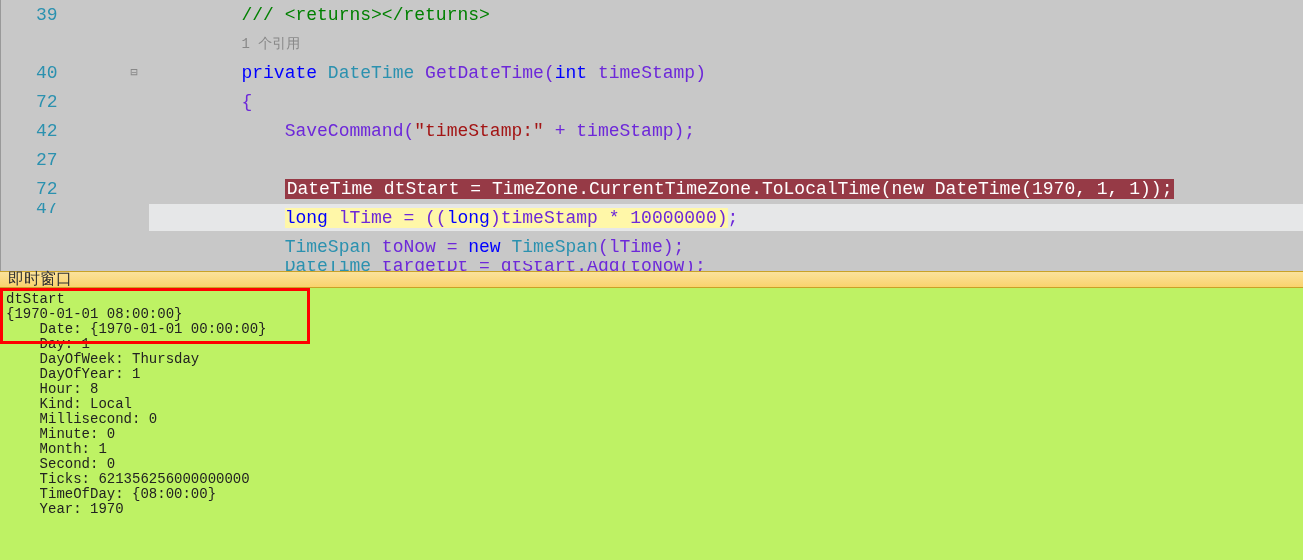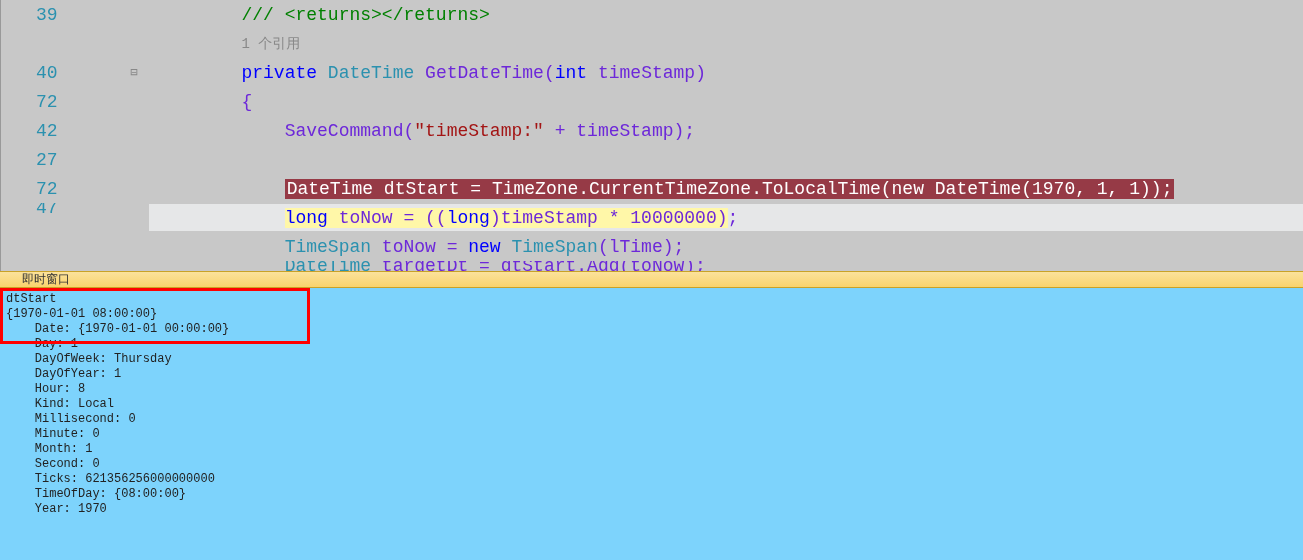--- a/index.html
+++ b/index.html
@@ -24,22 +24,22 @@
   .cmt { color: #008000; }
   .ref { color: #888; font-size: 14px; }
   .plain { color: #6d28d9; }
 
   .hl-breakpoint-line { background: #963a46; color: #fff; display: inline-block; padding: 0 2px; }
   .hl-breakpoint-line .type, .hl-breakpoint-line .kw, .hl-breakpoint-line .num, .hl-breakpoint-line .plain { color: #fff; }
   .hl-current-line-bg { background: #e6e7e8; border-top:1px solid #c8c8c8; border-bottom:1px solid #c8c8c8; width:100%; }
   .hl-current-stmt { background: #fff7a8; display:inline-block; }
   .cut-row { height: 10px; overflow:hidden; }
 
-  .panel-header { height: 17px; background: linear-gradient(#fbe29b,#f9d36d); border-top:1px solid #c9a227; border-bottom:1px solid #c9a227; font-size:12px; font-family: 'Microsoft YaHei', SimSun, sans-serif; padding-left:22px; color:#333; display:flex; align-items:center; }
-  .immediate-panel { flex:1; background: #7dd3fc; position: relative; font-family: SimSun, 'Courier New', monospace; font-size: 12px; color:#222; }
+  .panel-header { height: 17px; background: linear-gradient(#fbe29b,#f9d36d); border-top:1px solid #c9a227; border-bottom:1px solid #c9a227; font-size:16px; font-family: 'Microsoft YaHei', SimSun, sans-serif; padding-left:8px; color:#333; display:flex; align-items:center; }
+  .immediate-panel { flex:1; background: #bef264; position: relative; font-family: SimSun, 'Courier New', monospace; font-size: 14px; color:#222; }
   .imm-content { padding: 4px 6px; line-height: 15px; white-space: pre; }
   .red-box { position:absolute; left:0; top:0; width:310px; height:56px; border:3px solid #ff0000; pointer-events:none; }
 </style>
 </head>
 <body>
 
 <div class="editor-area">
   <div class="gutter-col" id="gutter">
       <div class="gutter-row">
         <div class="margin-marker"></div>
@@ -91,21 +91,21 @@
       </div>
     </div>
   <div class="code-col" id="codecol">
       <div class="code-row"><span class="plain">        </span><span class="cmt">/// &lt;returns&gt;&lt;/returns&gt;</span></div>
       <div class="code-row"><span class="plain">        </span><span class="ref">1 个引用</span></div>
       <div class="code-row"><span class="plain">        </span><span class="kw">private</span><span class="plain"> </span><span class="type">DateTime</span><span class="plain"> GetDateTime(</span><span class="kw">int</span><span class="plain"> timeStamp)</span></div>
       <div class="code-row"><span class="plain">        </span><span class="plain">{</span></div>
       <div class="code-row"><span class="plain">            </span><span class="plain">SaveCommand(</span><span class="str">"timeStamp:"</span><span class="plain"> + timeStamp);</span></div>
       <div class="code-row"><span class="plain"></span></div>
       <div class="code-row"><span class="plain">            </span><span class="hl-breakpoint-line"><span class="type">DateTime</span><span class="plain"> dtStart = </span><span class="type">TimeZone</span><span class="plain">.CurrentTimeZone.ToLocalTime(</span><span class="kw">new</span><span class="plain"> </span><span class="type">DateTime</span><span class="plain">(1970, 1, 1));</span></span></div>
-      <div class="code-row hl-current-line-bg"><span class="plain">            </span><span class="hl-current-stmt"><span class="kw">long</span><span class="plain"> toNow = ((</span><span class="kw">long</span><span class="plain">)timeStamp * 10000000)</span></span><span class="plain">;</span></div>
+      <div class="code-row hl-current-line-bg"><span class="plain">            </span><span class="hl-current-stmt"><span class="kw">long</span><span class="plain"> lTime = ((</span><span class="kw">long</span><span class="plain">)timeStamp * 10000000)</span></span><span class="plain">;</span></div>
       <div class="code-row"><span class="plain">            </span><span class="type">TimeSpan</span><span class="plain"> toNow = </span><span class="kw">new</span><span class="plain"> </span><span class="type">TimeSpan</span><span class="plain">(lTime);</span></div>
       <div class="code-row cut-row"><span class="plain">            </span><span class="type">DateTime</span><span class="plain"> targetDt = dtStart.Add(toNow);</span></div>
     </div>
 </div>
 
 <div class="panel-header">
   <span>即时窗口</span>
 </div>
 
 <div class="immediate-panel">

